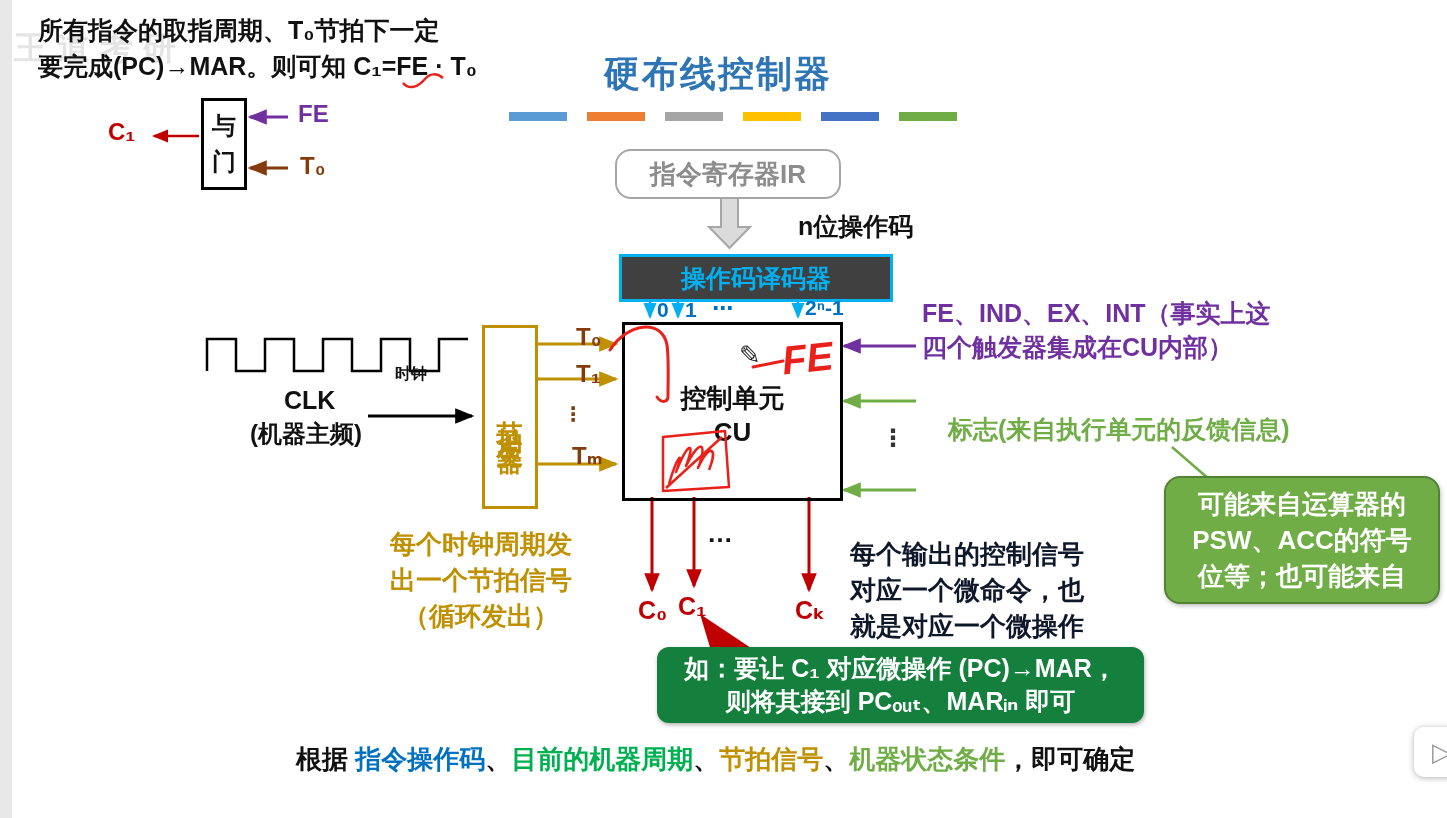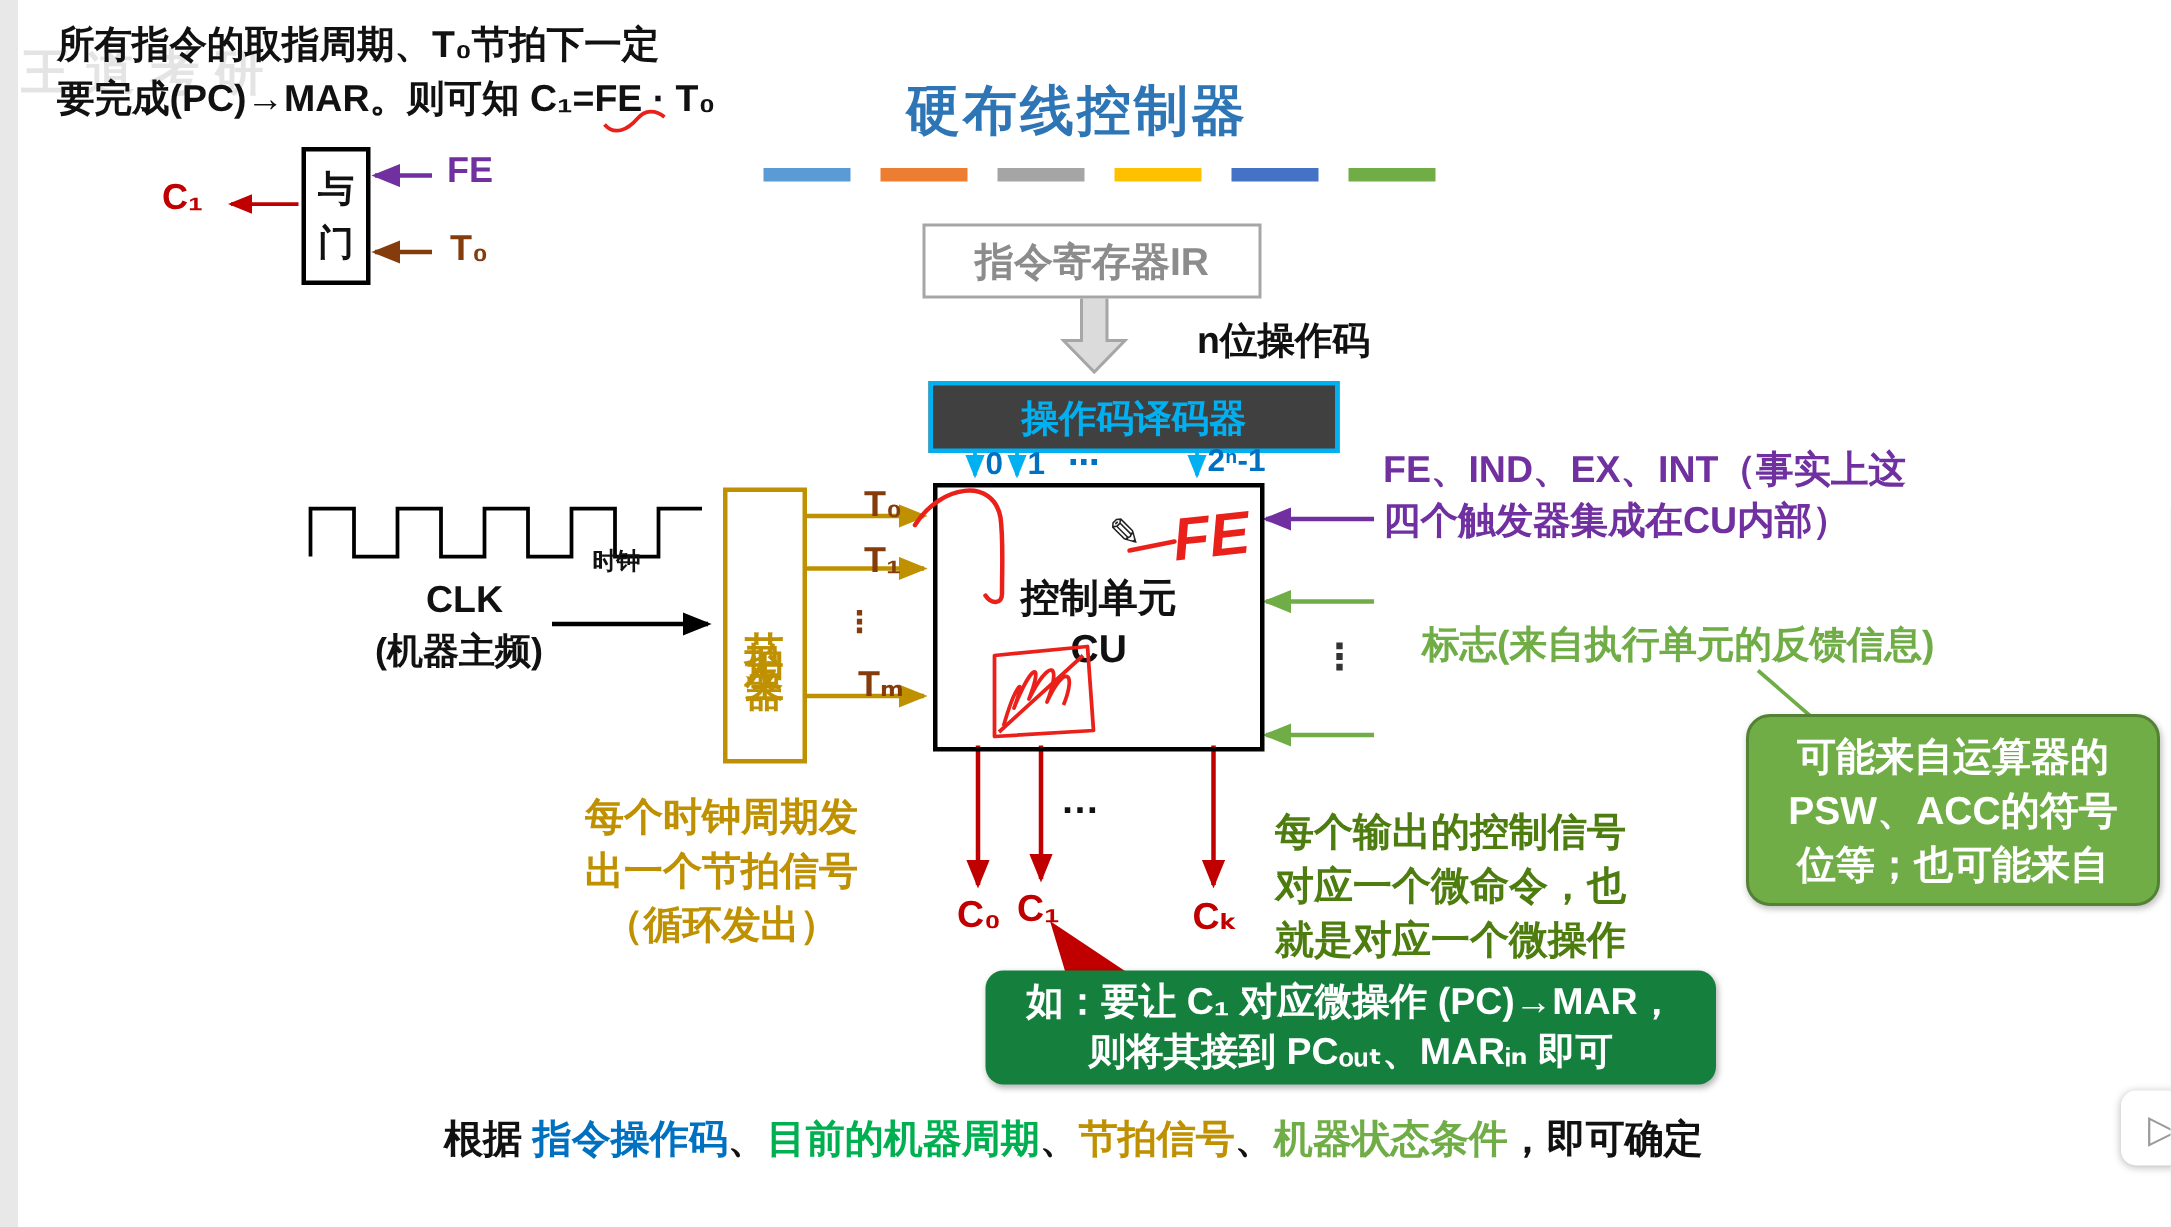--- a/index.html
+++ b/index.html
@@ -124,21 +124,21 @@
   <div class="abs t title" style="left: 592px; top: 50px; color: rgb(46, 117, 182);">硬布线控制器</div>
   <div class="abs bars" style="left:497px;top:112px;">
     <div class="bar" style="background: rgb(91, 155, 213);"></div>
     <div class="bar" style="background: rgb(237, 125, 49);"></div>
     <div class="bar" style="background: rgb(165, 165, 165);"></div>
     <div class="bar" style="background: rgb(255, 192, 0);"></div>
     <div class="bar" style="background: rgb(68, 114, 196);"></div>
     <div class="bar" style="background: rgb(112, 173, 71);"></div>
   </div>
 
-  <div class="abs ir-box center t" style="left:603px;top:149px;">指令寄存器IR</div>
+  <div class="abs ir-box center t" style="left:603px;top:149px;border-radius:16px;">指令寄存器IR</div>
 
   <div class="abs t" style="left:786px;top:210px;font-size:25px;">n位操作码</div>
 
   <div class="abs dec-box center t" style="left:607px;top:254px;">操作码译码器</div>
   <div class="abs t" style="left:645px;top:298px;font-size:21px;color:#0070C0;">0</div>
   <div class="abs t" style="left:673px;top:298px;font-size:21px;color:#0070C0;">1</div>
   <div class="abs t" style="left:700px;top:296px;font-size:21px;color:#0070C0;">⋯</div>
   <div class="abs t" style="left:793px;top:296px;font-size:21px;color:#0070C0;">2ⁿ-1</div>
 
   <div class="abs cu-box" style="left:610px;top:322px;">
@@ -170,21 +170,21 @@
     <div>PSW、ACC的符号</div>
     <div>位等；也可能来自</div>
   </div>
 
   <div class="abs t olive" style="left: 366px; top: 526px; color: rgb(191, 144, 0);">
     <div>每个时钟周期发</div>
     <div>出一个节拍信号</div>
     <div>（循环发出）</div>
   </div>
 
-  <div class="abs t rednote" style="left: 838px; top: 536px; color: #4d7c0f;">
+  <div class="abs t rednote" style="left: 838px; top: 536px; color: #0f172a;">
     <div>每个输出的控制信号</div>
     <div>对应一个微命令，也</div>
     <div>就是对应一个微操作</div>
   </div>
 
   <div class="abs t" style="left:695px;top:518px;font-size:26px;">…</div>
   <div class="abs t clabel" style="left:626px;top:596px;">C₀</div>
   <div class="abs t clabel" style="left:666px;top:592px;">C₁</div>
   <div class="abs t clabel" style="left:783px;top:596px;">Cₖ</div>
 

